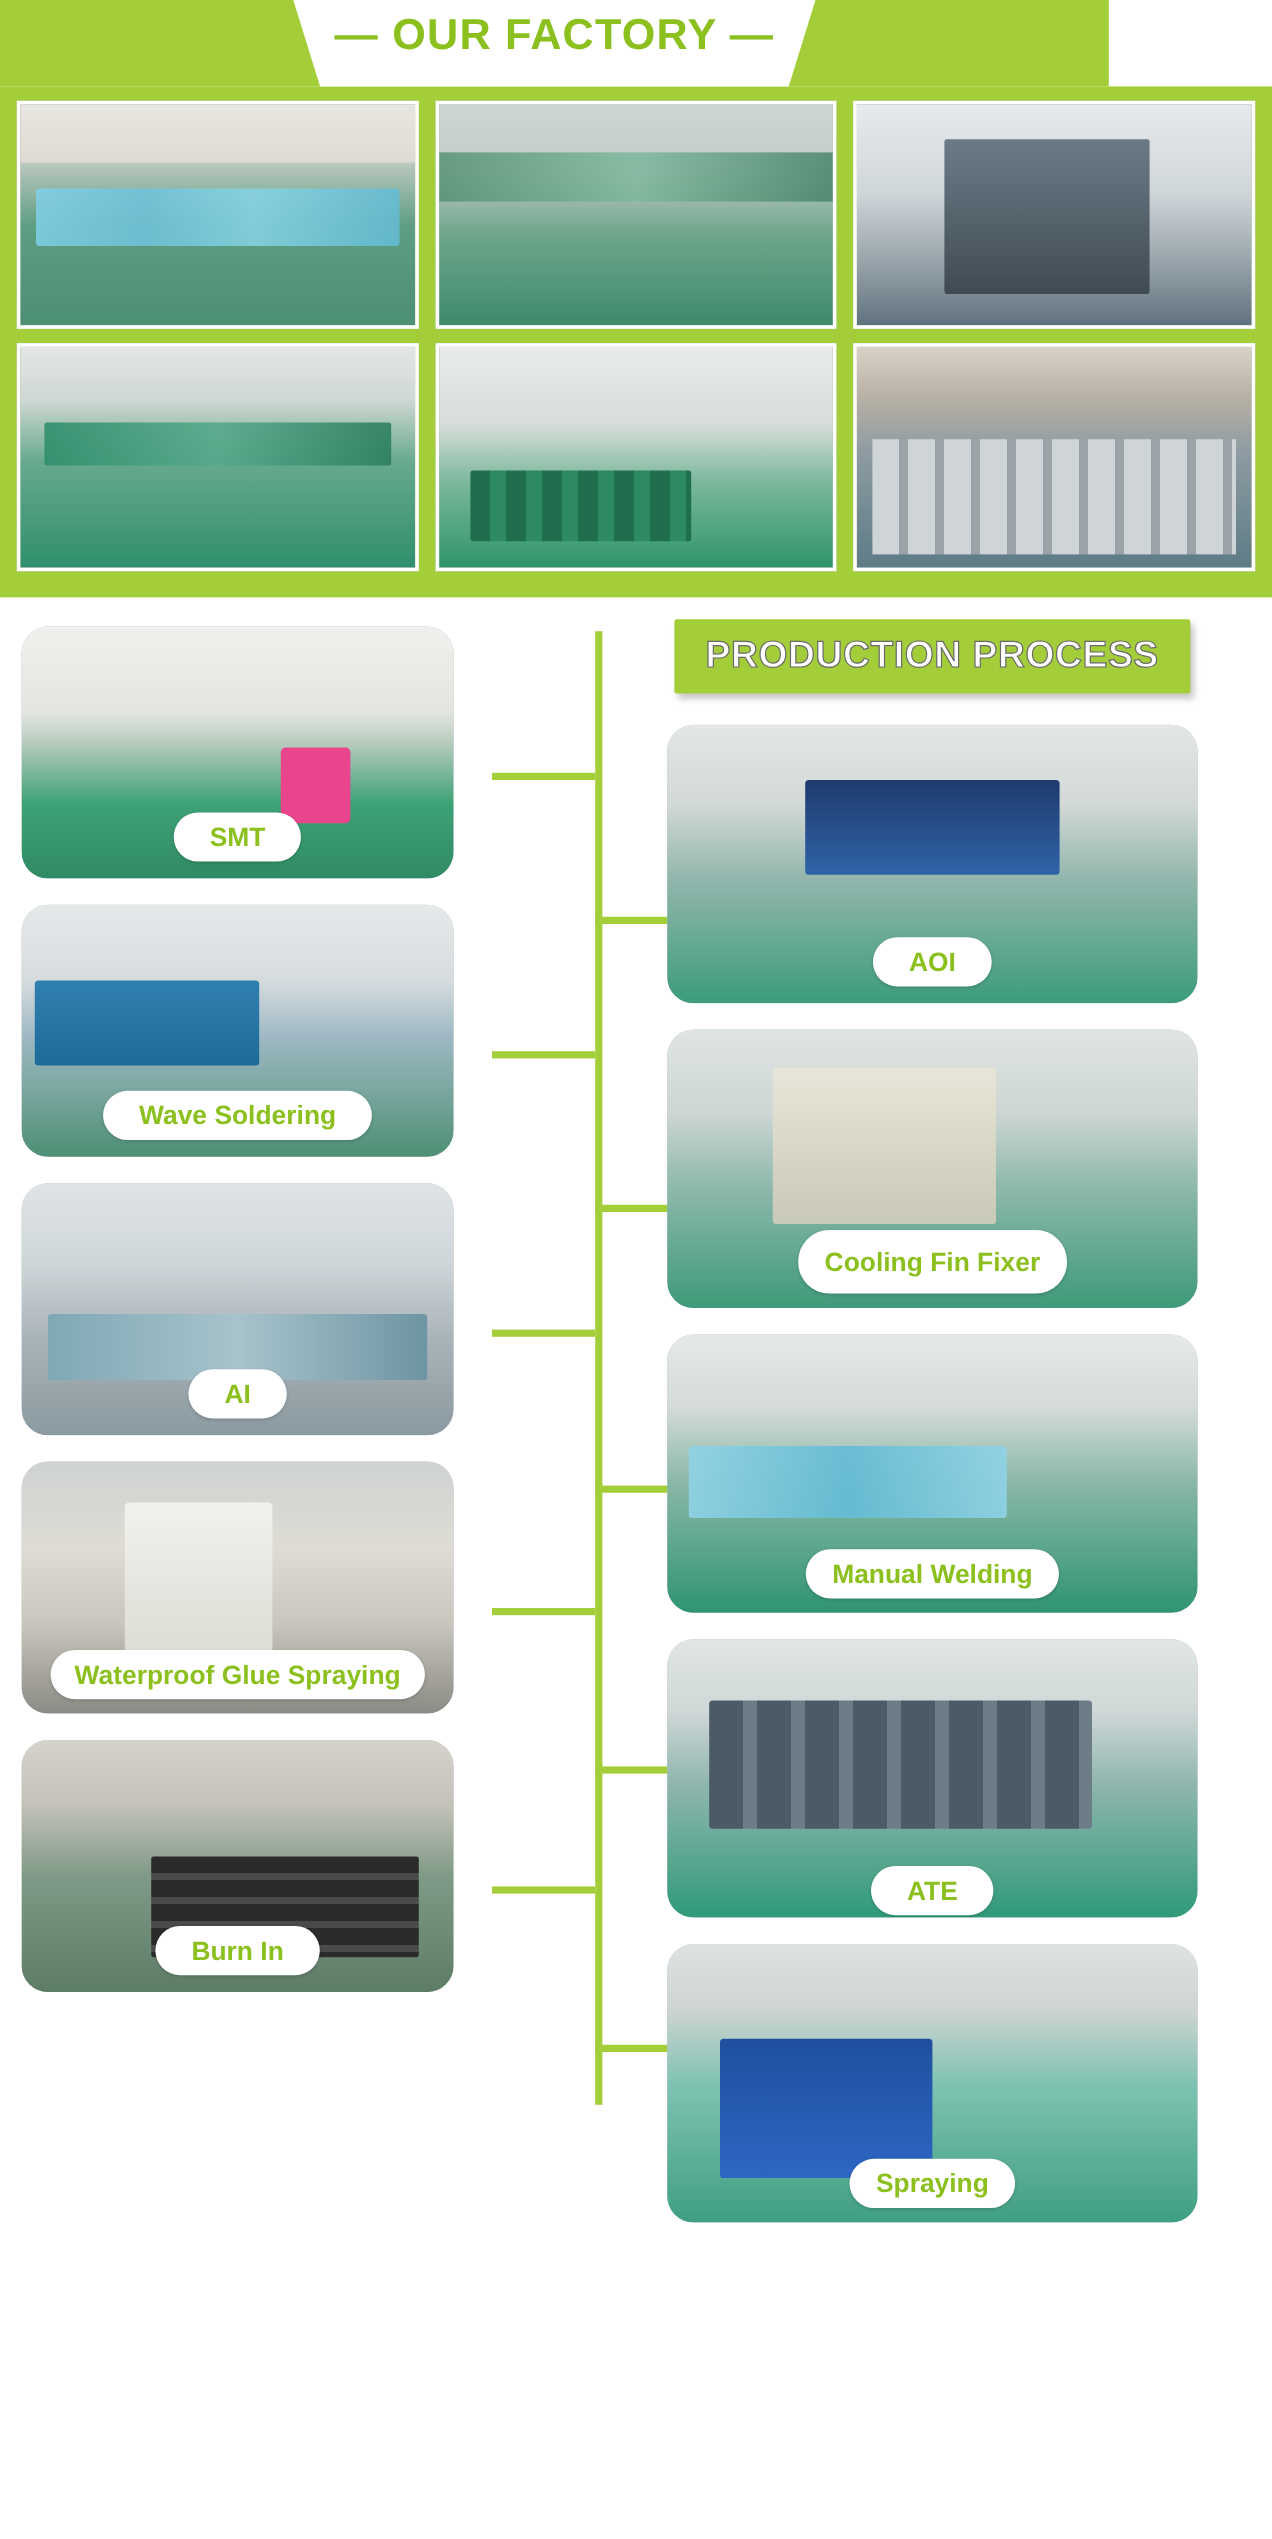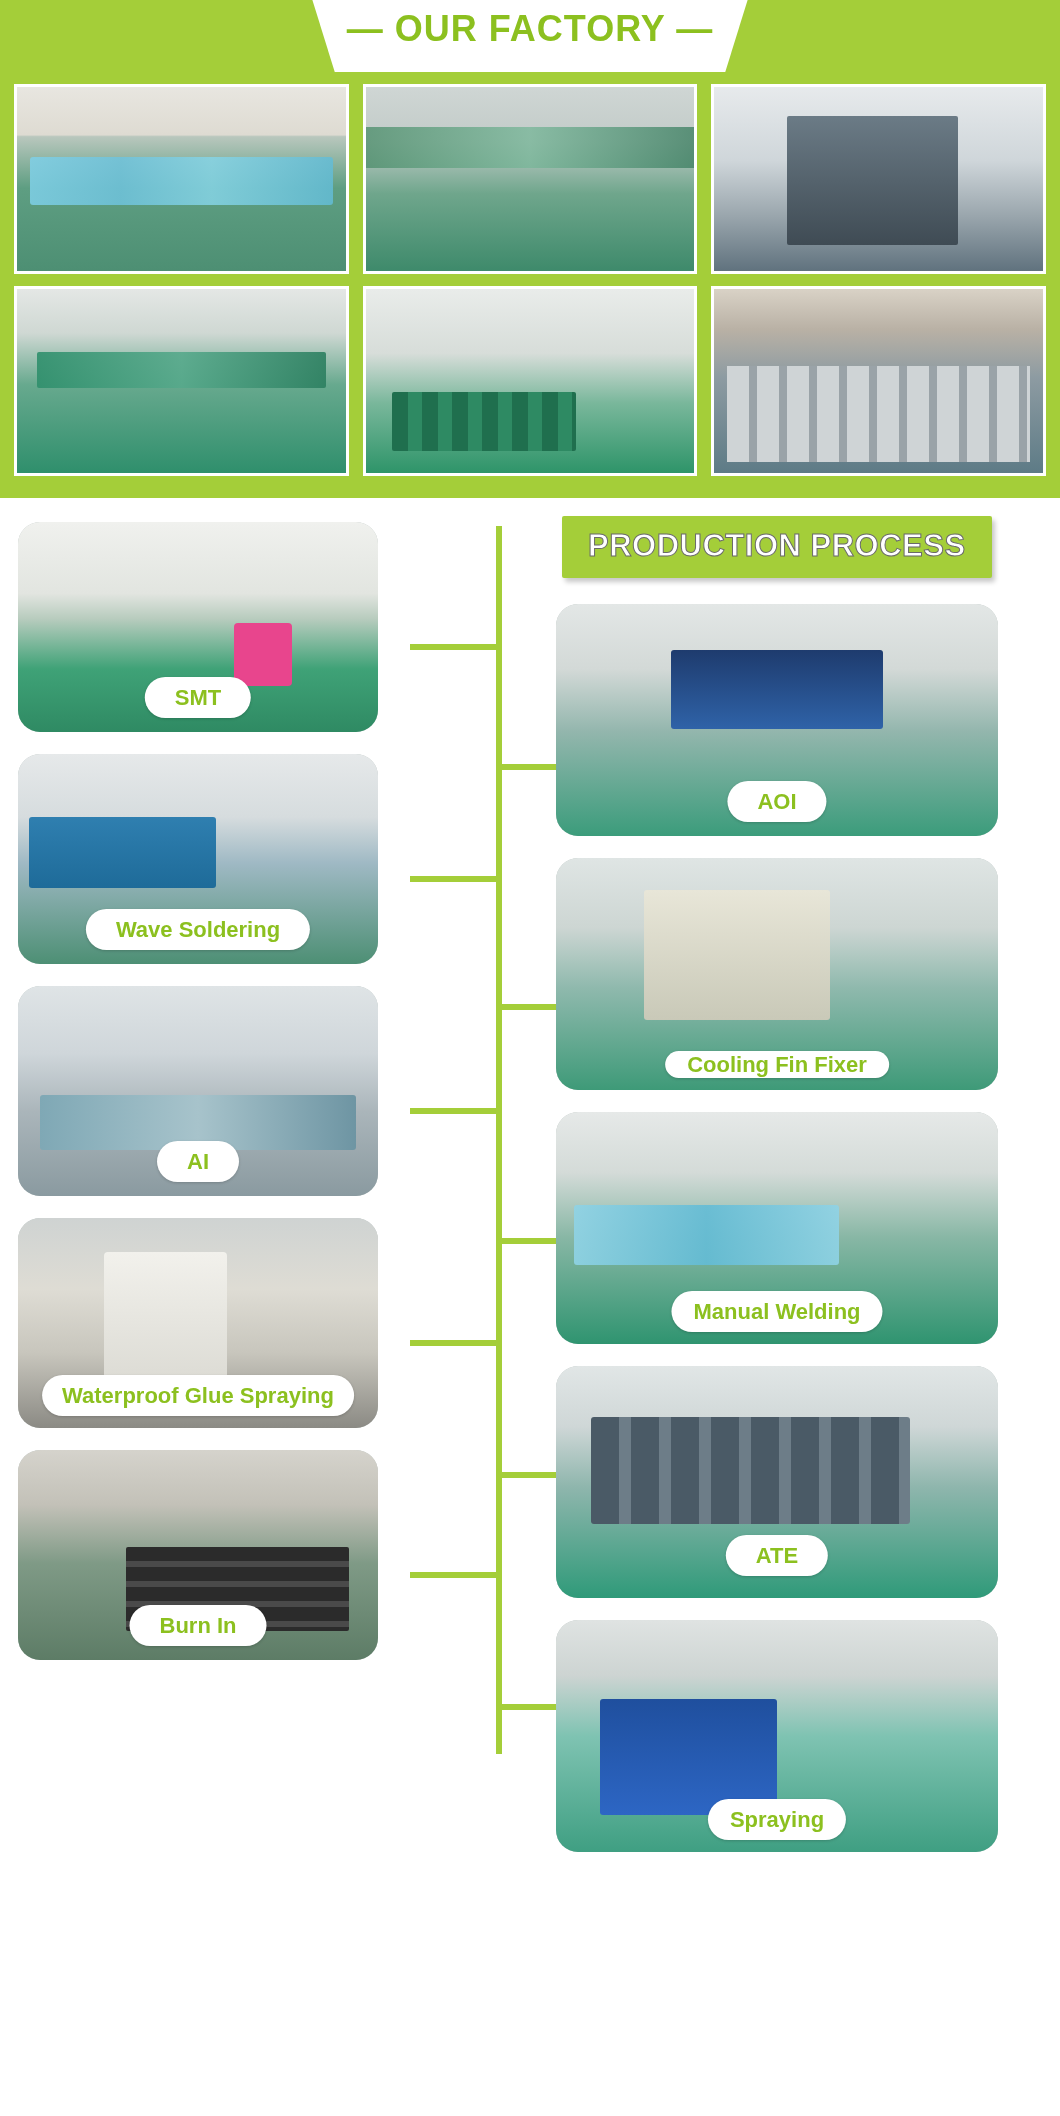--- a/index.html
+++ b/index.html
@@ -9,21 +9,21 @@
     background:#ffffff;
     width:1060px;
     height:2116px;
     position:relative;
     overflow:hidden;
   }
 
   
   .header{
     position:relative;
-    width:1060px;
+    width:924px;
     height:72px;
     background:#a4ce39;
     overflow:hidden;
   }
   .header .notch{
     position:absolute;
     left:50%;
     top:-40px;
     transform:translateX(-50%);
     width:460px;
@@ -287,29 +287,29 @@
           <span>PRODUCTION PROCESS</span>
         </div>
       </div>
 
       <div class="card right">
         <div class="pic p-aoi"></div>
         <div class="pill c" style="bottom:14px;">AOI</div>
       </div>
       <div class="card right">
         <div class="pic p-cool"></div>
-        <div class="pill c" style="bottom:12px;padding:2px 22px;">Cooling Fin Fixer</div>
+        <div class="pill c" style="bottom:12px;padding:15px 22px;">Cooling Fin Fixer</div>
       </div>
       <div class="card right">
         <div class="pic p-weld"></div>
         <div class="pill c" style="bottom:12px;padding:9px 22px;text-align:right;">Manual Welding</div>
       </div>
       <div class="card right">
         <div class="pic p-ate"></div>
-        <div class="pill c" style="bottom:22px;">ATE</div>
+        <div class="pill c" style="bottom:2px;">ATE</div>
       </div>
       <div class="card right">
         <div class="pic p-pack"></div>
         <div class="pill c" style="bottom:12px;padding:9px 22px;">Spraying</div>
       </div>
     </div>
 
   </div>
 </div>
 

